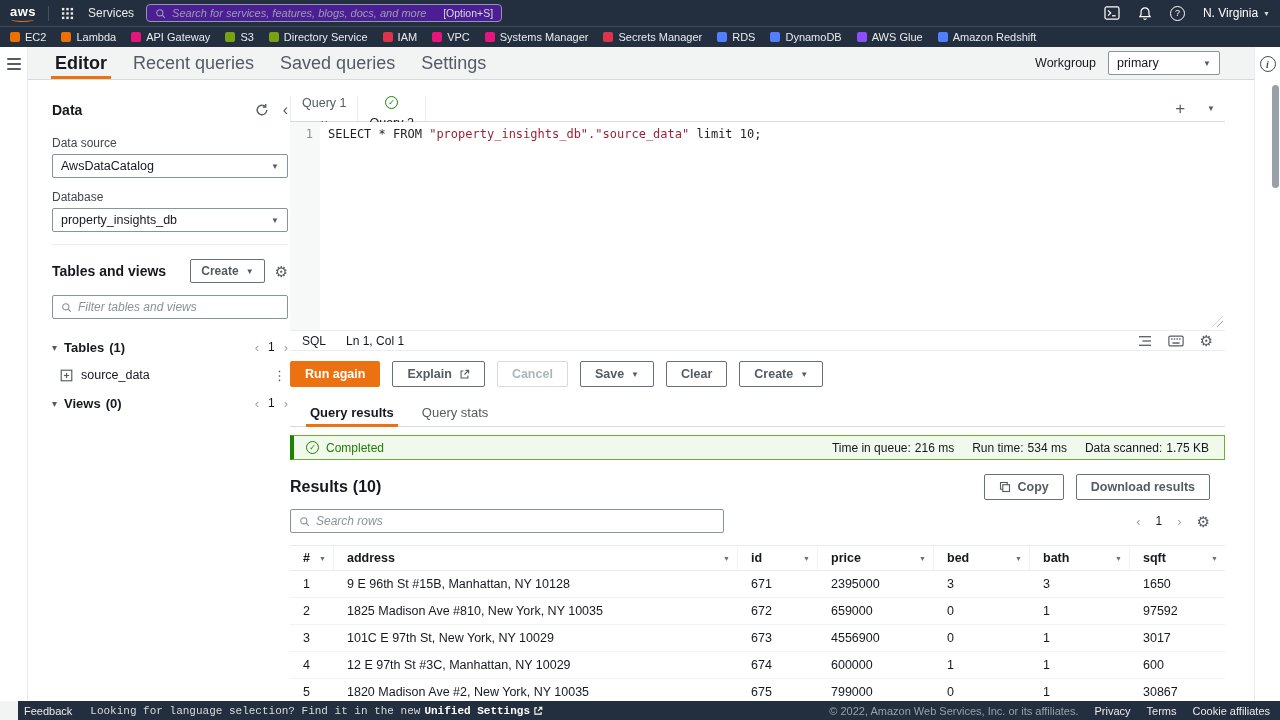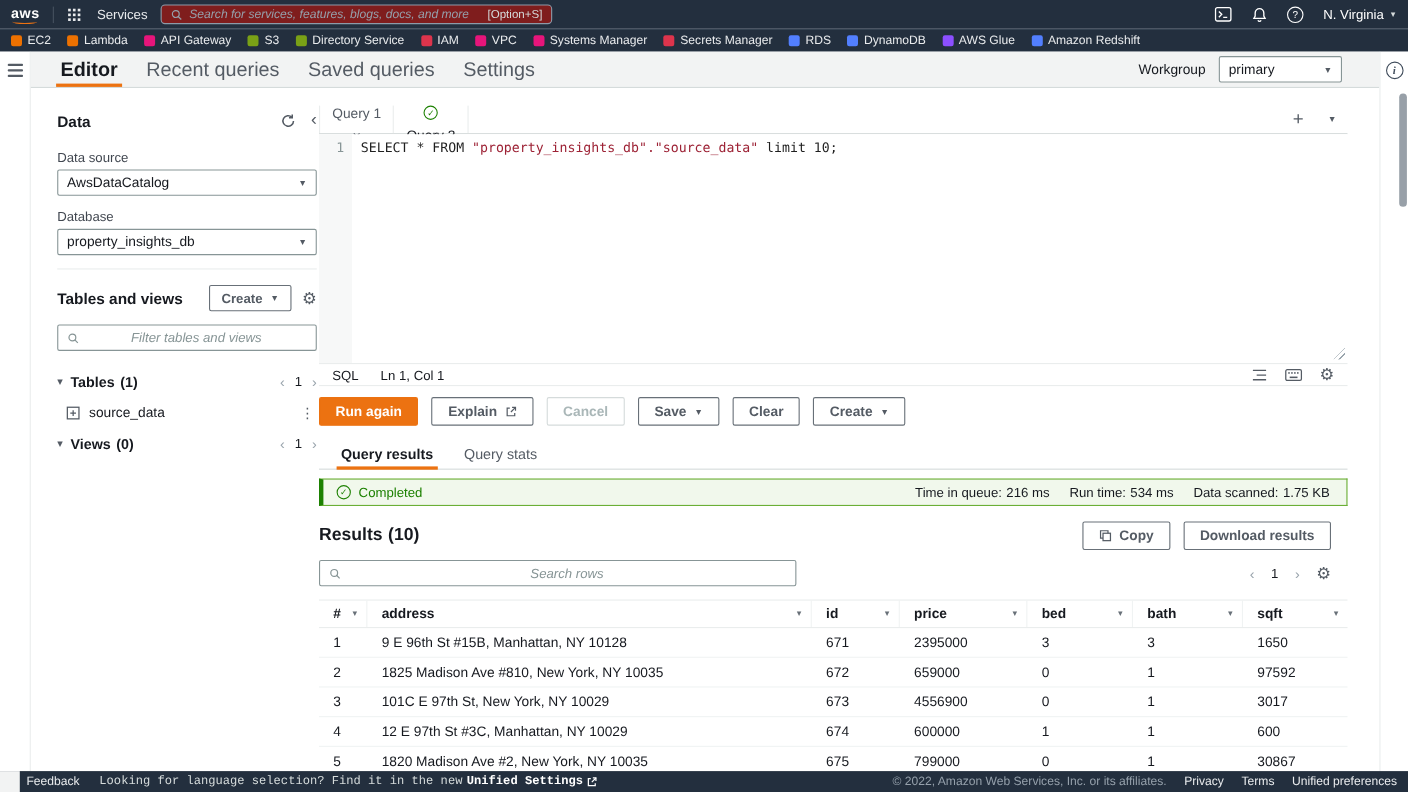--- a/index.html
+++ b/index.html
@@ -5,21 +5,21 @@
   * { box-sizing: border-box; margin: 0; padding: 0; }
   html,body { width:1280px; height:720px; overflow:hidden; }
   body { font-family:"Liberation Sans", sans-serif; background:#fff; color:#16191f; position:relative; }
 
   
   .topnav { position:absolute; top:0; left:0; right:0; height:26px; background:#232f3e; display:flex; align-items:center; padding:0 10px; gap:12px; }
   .aws-logo { color:#fff; font-weight:700; font-size:13px; letter-spacing:.5px; position:relative; padding-bottom:3px; }
   .aws-logo::after { content:""; position:absolute; left:1px; right:2px; bottom:0; height:4px; border-bottom:1.6px solid #ec7211; border-radius:50%; }
   .nav-sep { width:1px; height:15px; background:#45515f; }
   .nav-item { display:flex; align-items:center; gap:14px; color:#e9ebed; font-size:12px; }
-  .gsearch { width:356px; height:18px; background:#7f1d1d; border:1px solid #8d9aa8; border-radius:4px; display:flex; align-items:center; gap:6px; padding:0 8px; font-size:11px; }
+  .gsearch { width:356px; height:18px; background:#4c1d95; border:1px solid #8d9aa8; border-radius:4px; display:flex; align-items:center; gap:6px; padding:0 8px; font-size:11px; }
   .gs-ph { color:#95a0ab; font-style:italic; white-space:nowrap; overflow:hidden; }
   .gs-short { margin-left:auto; color:#d5dbdb; font-size:10.5px; white-space:nowrap; }
   .nav-right { margin-left:auto; display:flex; align-items:center; gap:18px; color:#fff; }
   .circle-ic { width:15px; height:15px; border:1.4px solid #fff; border-radius:50%; display:flex; align-items:center; justify-content:center; font-size:9px; color:#fff; }
   .region { display:flex; align-items:center; gap:5px; font-size:12px; color:#fff; }
   .tiny-caret { font-size:7px; color:#d5dbdb; }
 
   
   .favbar { position:absolute; top:26px; left:0; right:0; height:21px; background:#232f3e; border-top:1px solid #3c4a5a; display:flex; align-items:center; padding:0 10px; gap:15px; overflow:hidden; }
   .fav { display:flex; align-items:center; gap:5px; font-size:11px; color:#e9ebed; white-space:nowrap; }
@@ -49,21 +49,21 @@
   .chev-g { font-size:16px; line-height:1; color:#545b64; }
   .fld-label { color:#414750; margin-bottom:4px; }
   .sel { display:flex; align-items:center; border:1px solid #879596; border-radius:2px; background:#fff; height:24px; padding:0 8px; font-size:12.5px; color:#16191f; margin-bottom:12px; }
   .sel-caret { margin-left:auto; font-size:8px; color:#545b64; }
   .dp-div { border:none; border-top:1px solid #eaeded; margin:8px 0 14px; }
   .tv-head { display:flex; align-items:center; gap:10px; margin-bottom:12px; }
   .tv-title { font-weight:700; font-size:14px; flex:1; }
   .btn-create { height:24px; padding:0 10px; font-size:12px; font-weight:700; color:#545b64; border:1px solid #687078; border-radius:2px; background:#fff; display:flex; align-items:center; gap:7px; }
   .glyph-btn { color:#545b64; font-size:15px; line-height:1; background:none; border:none; }
   .search-box { display:flex; align-items:center; gap:6px; border:1px solid #879596; border-radius:2px; height:24px; padding:0 8px; color:#879596; background:#fff; }
-  .search-box input { border:none; outline:none; flex:1; font-size:12px; color:#16191f; font-family:inherit; background:transparent; min-width:0;text-align:center; }
+  .search-box input { border:none; outline:none; flex:1; font-size:12px; color:#16191f; font-family:inherit; background:transparent; min-width:0; }
   .search-box input::placeholder { color:#879596; font-style:italic; }
   .dp-search { margin-bottom:14px; }
   .sec-row { display:flex; align-items:center; height:28px; }
   .sec-caret { color:#545b64; margin-right:7px; font-size:10px; }
   .sec-title { font-weight:700; font-size:13px; margin-right:5px; }
   .sec-count { font-weight:700; font-size:13px; }
   .sec-pages { margin-left:auto; display:flex; align-items:center; gap:9px; color:#9aa5ad; font-size:13px; }
   .pg-num { color:#16191f; font-size:12px; }
   .tbl-item { display:flex; align-items:center; gap:8px; height:28px; padding-left:8px; font-size:12.5px; }
   .kebab { margin-left:auto; color:#545b64; font-size:13px; padding-right:2px; }
@@ -574,15 +574,15 @@
             <path d="M9.5 2H14v4.5" fill="none" stroke="#fff" stroke-width="1.8"></path>
             <line x1="14" y1="2" x2="8" y2="8" stroke="#fff" stroke-width="1.8"></line>
           </svg>
         </span>
     </span>
   </span>
   <span class="ft-right">
     <span class="ft-copy">© 2022, Amazon Web Services, Inc. or its affiliates.</span>
     <span>Privacy</span>
     <span>Terms</span>
-    <span>Unified preferences</span>
+    <span>Cookie affiliates</span>
   </span>
 </div>
 
 </body></html>

